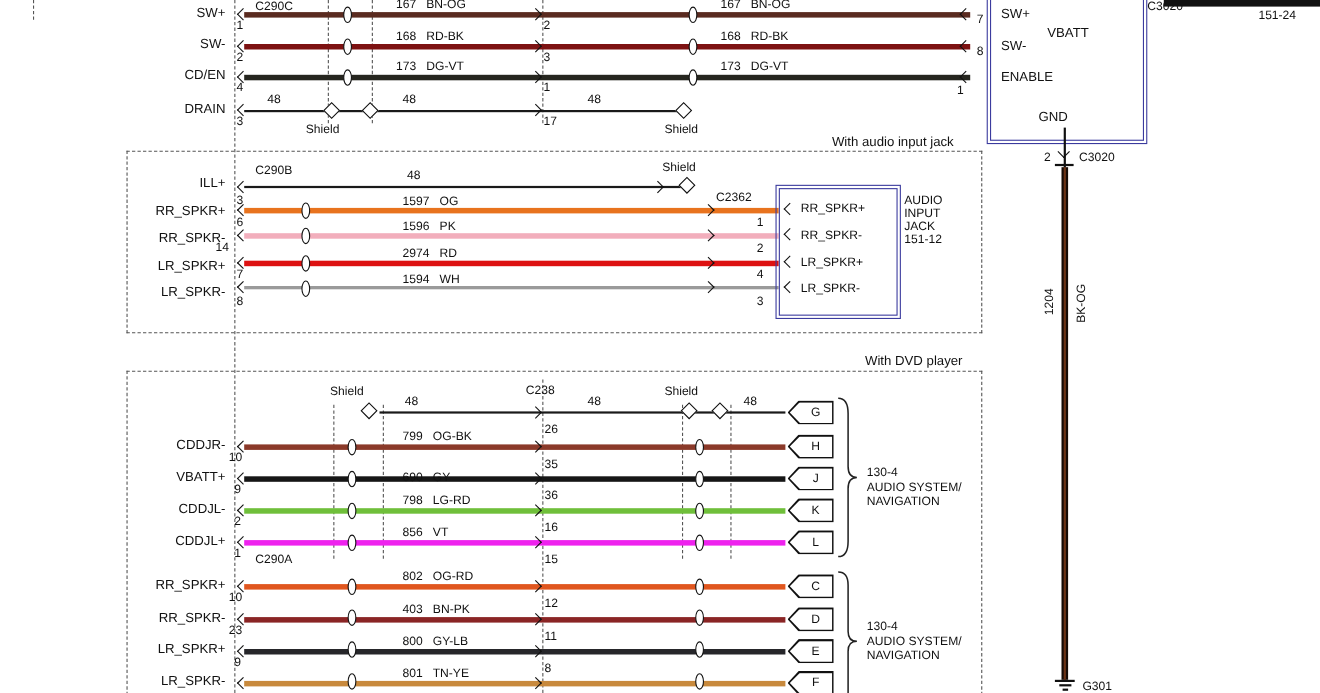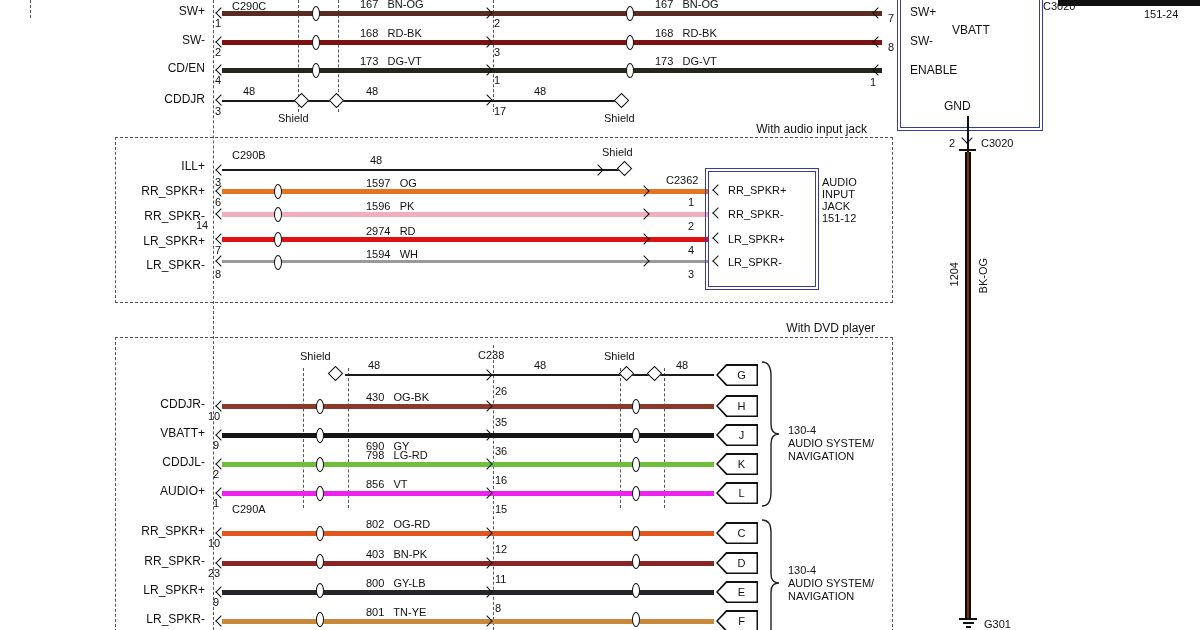--- a/index.html
+++ b/index.html
@@ -78,21 +78,21 @@
   <div class="chev l" style="left:217px;top:66px"></div>
   <div class="chev r" style="left:483px;top:66px"></div>
   <div class="chev l" style="left:874px;top:66px"></div>
   <div class="loop" style="left:312px;top:63px"></div>
   <div class="loop" style="left:626px;top:63px"></div>
   <div class="lbl sm" style="left:215px;top:74px">4</div>
   <div class="lbl sm" style="left:494px;top:74px">1</div>
   <div class="lbl sm" style="left:360px;top:55px">173   DG-VT</div>
   <div class="lbl sm" style="left:655px;top:55px">173   DG-VT</div>
 
-  <div class="lbl rt" style="left:95px;top:93px">CDDJR</div>
+  <div class="lbl rt" style="left:95px;top:93px">DRAIN</div>
   <div class="thin" style="left:222px;top:100px;width:396px"></div>
   <div class="chev l" style="left:217px;top:96px"></div>
   <div class="chev r" style="left:483px;top:96px"></div>
   <div class="lbl sm" style="left:215px;top:105px">3</div>
   <div class="lbl sm" style="left:494px;top:105px">17</div>
   <div class="lbl sm" style="left:243px;top:85px">48</div>
   <div class="lbl sm" style="left:366px;top:85px">48</div>
   <div class="lbl sm" style="left:534px;top:85px">48</div>
   <div class="diamond" style="left:296px;top:95px"></div>
   <div class="diamond" style="left:331px;top:95px"></div>
@@ -169,21 +169,21 @@
 
   <div class="lbl rt" style="left:95px;top:259px">LR_SPKR-</div>
   <div class="wire" style="left: 222px; top: 260px; width: 486px; height: 3px; background-color: rgb(154, 154, 154);"></div>
   <div class="chev l" style="left:217px;top:257px"></div>
   <div class="loop" style="left:274px;top:255px"></div>
   <div class="chev r" style="left:640px;top:257px"></div>
   <div class="lbl sm" style="left:215px;top:268px">8</div>
   <div class="lbl sm" style="left:366px;top:248px">1594   WH</div>
   <div class="lbl sm" style="left:688px;top:268px">3</div>
 
-  <div class="lbl sm" style="left:666px;top:174px">C2362</div>
+  <div class="lbl sm" style="left:651px;top:174px">C2362</div>
   <div class="navybox" style="left:708px;top:171px;width:108px;height:116px"></div>
   <div class="chev l" style="left:714px;top:186px"></div>
   <div class="chev l" style="left:714px;top:209px"></div>
   <div class="chev l" style="left:714px;top:234px"></div>
   <div class="chev l" style="left:714px;top:257px"></div>
   <div class="lbl sm" style="left:728px;top:184px">RR_SPKR+</div>
   <div class="lbl sm" style="left:728px;top:208px">RR_SPKR-</div>
   <div class="lbl sm" style="left:728px;top:233px">LR_SPKR+</div>
   <div class="lbl sm" style="left:728px;top:256px">LR_SPKR-</div>
   <div class="lbl sm" style="left:822px;top:176px">AUDIO</div>
@@ -211,36 +211,36 @@
       <div class="t">G</div>
     </div>
 
   <div class="lbl rt" style="left:95px;top:398px">CDDJR-</div>
   <div class="wire" style="left: 222px; top: 404px; width: 492px; background-color: rgb(139, 58, 42);"></div>
   <div class="chev l" style="left:217px;top:402px"></div>
   <div class="chev r" style="left:483px;top:402px"></div>
   <div class="loop" style="left:316px;top:399px"></div>
   <div class="loop" style="left:632px;top:399px"></div>
   <div class="lbl sm" style="left:208px;top:410px">10</div>
-  <div class="lbl sm" style="left:366px;top:391px">430   OG-BK</div>
+  <div class="lbl sm" style="left:366px;top:391px">799   OG-BK</div>
   <div class="lbl sm" style="left:495px;top:416px">35</div>
   <div class="tag" style="left:716px;top:395px">
       <div class="o"></div>
       <div class="i"></div>
       <div class="t">H</div>
     </div>
 
   <div class="lbl rt" style="left:95px;top:427px">VBATT+</div>
   <div class="wire" style="left: 222px; top: 433px; width: 492px; background-color: rgb(22, 22, 22);"></div>
   <div class="chev l" style="left:217px;top:431px"></div>
   <div class="chev r" style="left:483px;top:431px"></div>
   <div class="loop" style="left:316px;top:428px"></div>
   <div class="loop" style="left:632px;top:428px"></div>
   <div class="lbl sm" style="left:213px;top:439px">9</div>
-  <div class="lbl sm" style="left:366px;top:440px">690   GY</div>
+  <div class="lbl sm" style="left:366px;top:428px">690   GY</div>
   <div class="lbl sm" style="left:495px;top:445px">36</div>
   <div class="tag" style="left:716px;top:424px">
       <div class="o"></div>
       <div class="i"></div>
       <div class="t">J</div>
     </div>
 
   <div class="lbl rt" style="left:95px;top:456px">CDDJL-</div>
   <div class="wire" style="left: 222px; top: 462px; width: 492px; background-color: rgb(111, 191, 58);"></div>
   <div class="chev l" style="left:217px;top:460px"></div>
@@ -249,21 +249,21 @@
   <div class="loop" style="left:632px;top:457px"></div>
   <div class="lbl sm" style="left:213px;top:468px">2</div>
   <div class="lbl sm" style="left:366px;top:449px">798   LG-RD</div>
   <div class="lbl sm" style="left:495px;top:474px">16</div>
   <div class="tag" style="left:716px;top:453px">
       <div class="o"></div>
       <div class="i"></div>
       <div class="t">K</div>
     </div>
 
-  <div class="lbl rt" style="left:95px;top:485px">AUDIO+</div>
+  <div class="lbl rt" style="left:95px;top:485px">CDDJL+</div>
   <div class="wire" style="left: 222px; top: 491px; width: 492px; background-color: rgb(238, 34, 238);"></div>
   <div class="chev l" style="left:217px;top:489px"></div>
   <div class="chev r" style="left:483px;top:489px"></div>
   <div class="loop" style="left:316px;top:486px"></div>
   <div class="loop" style="left:632px;top:486px"></div>
   <div class="lbl sm" style="left:213px;top:497px">1</div>
   <div class="lbl sm" style="left:366px;top:478px">856   VT</div>
   <div class="lbl sm" style="left:495px;top:503px">15</div>
   <div class="tag" style="left:716px;top:482px">
       <div class="o"></div>

